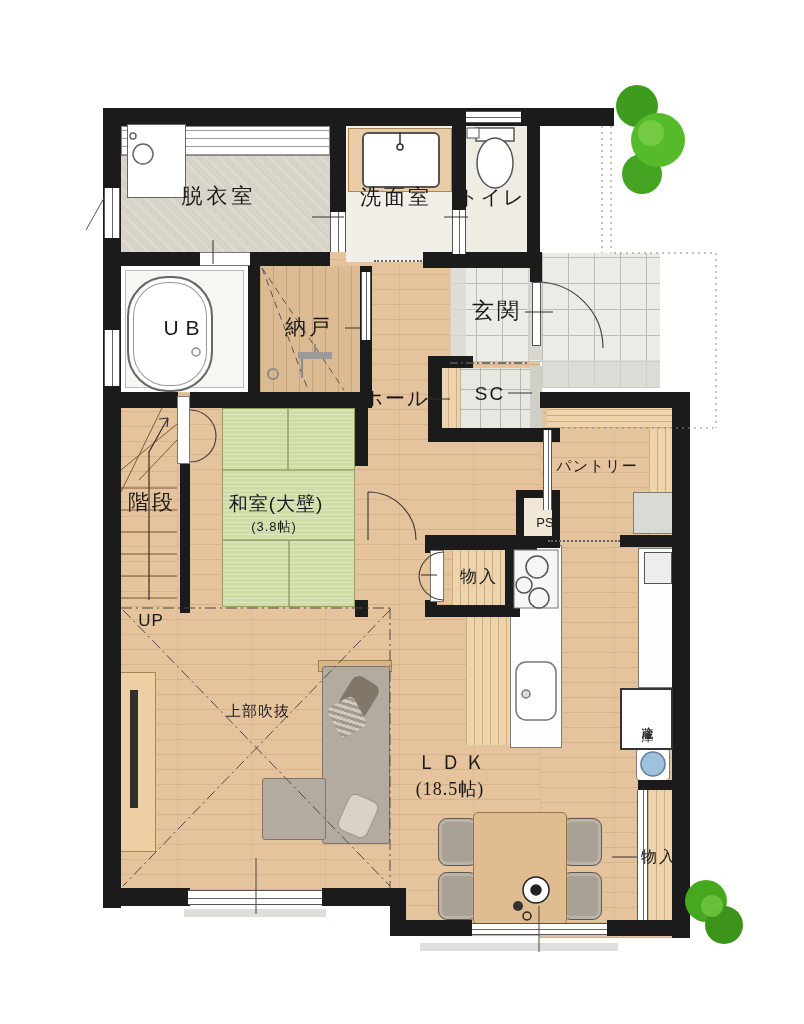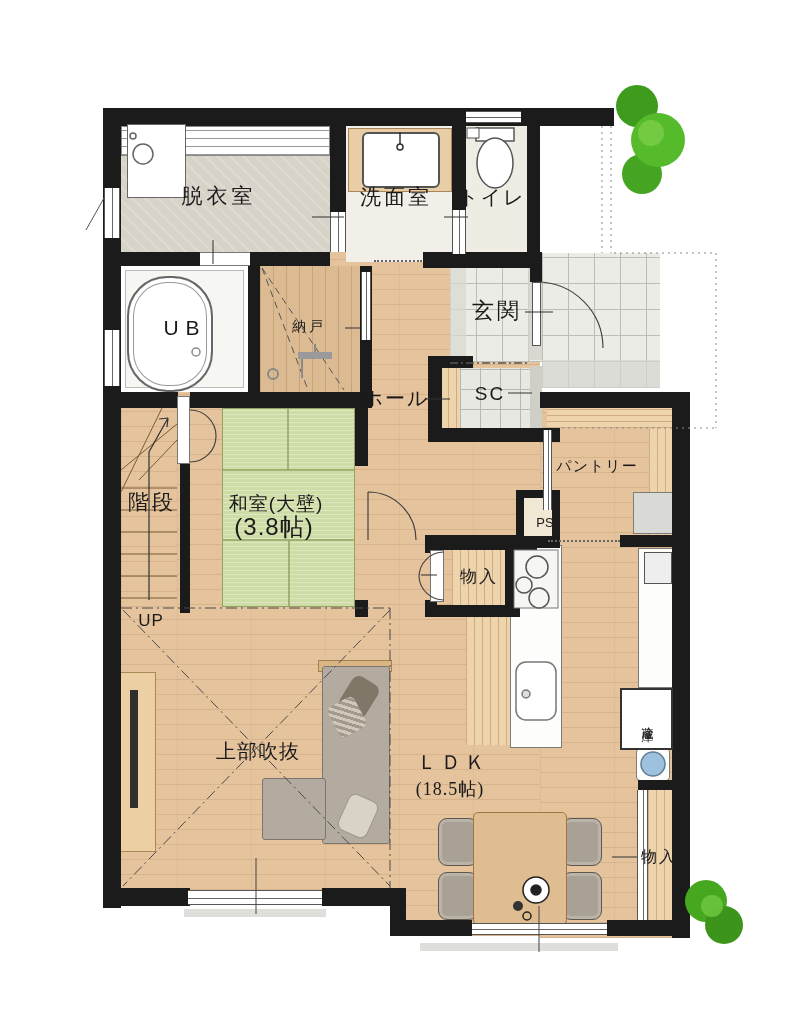--- a/index.html
+++ b/index.html
@@ -286,29 +286,29 @@
       <circle cx="706" cy="901" r="21" fill="#46a81f"></circle>
       <circle cx="724" cy="925" r="19" fill="#3c941b"></circle>
       <circle cx="712" cy="906" r="11" fill="#6ec73e" opacity=".85"></circle>
     </g>
   </svg>
 
   <div class="lbl" style="left:219px;top:196px;font-size:21px;letter-spacing:4px;">脱衣室</div>
   <div class="lbl" style="left:396px;top:197px;font-size:21px;letter-spacing:3px;">洗面室</div>
   <div class="lbl" style="left:492px;top:197px;font-size:20px;">トイレ</div>
   <div class="lbl" style="left:185px;top:328px;font-size:21px;letter-spacing:7px;">UB</div>
-  <div class="lbl" style="left:309px;top:327px;font-size:14px;letter-spacing:3px;font-family:Liberation Serif, serif;">納戸</div>
+  <div class="lbl" style="left:309px;top:327px;font-size:21px;letter-spacing:3px;font-family:Liberation Serif, serif;">納戸</div>
   <div class="lbl" style="left:497px;top:311px;font-size:22px;letter-spacing:3px;">玄関</div>
   <div class="lbl" style="left:396px;top:398px;font-size:20px;">ホール</div>
   <div class="lbl" style="left:490px;top:394px;font-size:19px;">SC</div>
   <div class="lbl" style="left:597px;top:466px;font-size:15px;letter-spacing:1px;">パントリー</div>
   <div class="lbl" style="left:545px;top:522px;font-size:13px;letter-spacing:0;">PS</div>
   <div class="lbl" style="left:152px;top:502px;font-size:21px;letter-spacing:3px;">階段</div>
   <div class="lbl" style="left:276px;top:504px;font-size:19px;letter-spacing:1px;">和室(大壁)</div>
-  <div class="lbl" style="left:274px;top:527px;font-size:24px;letter-spacing:1px;">(3.8帖)</div>
+  <div class="lbl" style="left:274px;top:527px;font-size:13px;letter-spacing:1px;">(3.8帖)</div>
   <div class="lbl" style="left:151px;top:621px;font-size:17px;letter-spacing:1px;">UP</div>
   <div class="lbl" style="left:479px;top:576px;font-size:17px;">物入</div>
-  <div class="lbl" style="left:258px;top:711px;font-size:20px;letter-spacing:1px;margin-top:40px;">上部吹抜</div>
+  <div class="lbl" style="left:258px;top:711px;font-size:15px;letter-spacing:1px;">上部吹抜</div>
   <div class="lbl" style="left:453px;top:762px;font-size:20px;letter-spacing:4px;">ＬＤＫ</div>
   <div class="lbl" style="left:450px;top:789px;font-size:18px;letter-spacing:1px;font-family:Liberation Serif, serif;">(18.5帖)</div>
   <div class="lbl vlbl" style="left:647px;top:719px;font-size:12px;z-index:41;">冷蔵庫</div>
   <div class="lbl" style="left:659px;top:857px;font-size:16px;z-index:41;">物入</div>
 </div>
 
 </body></html>

